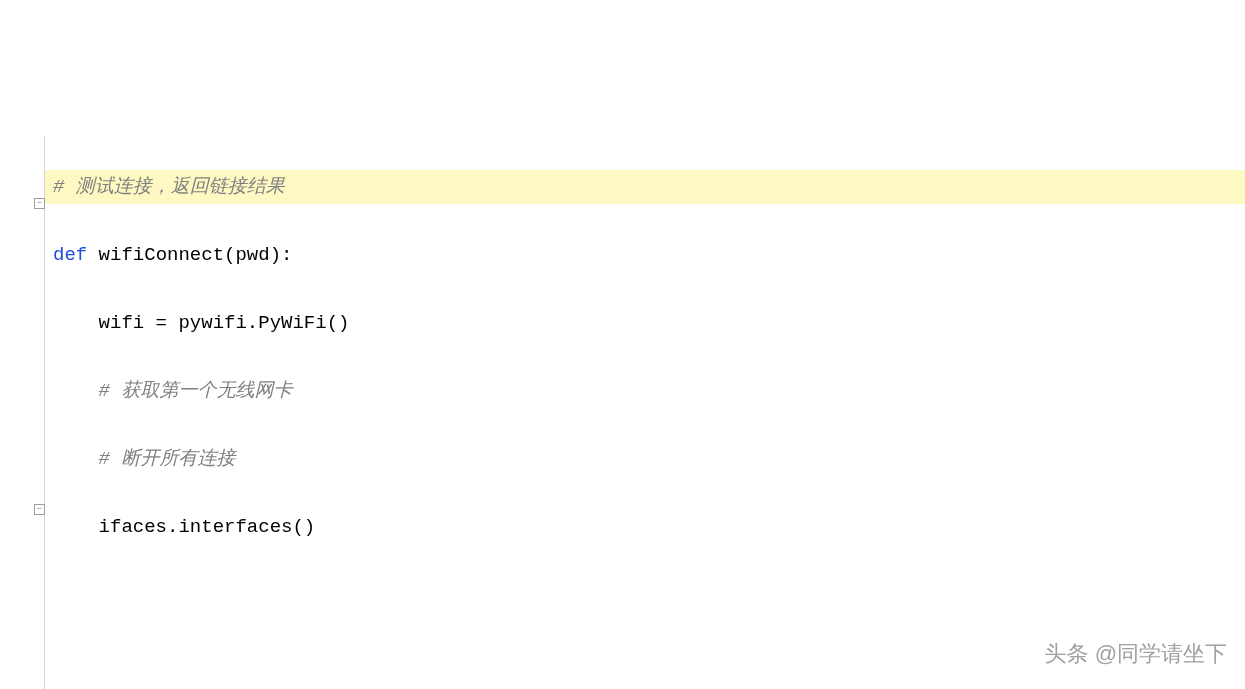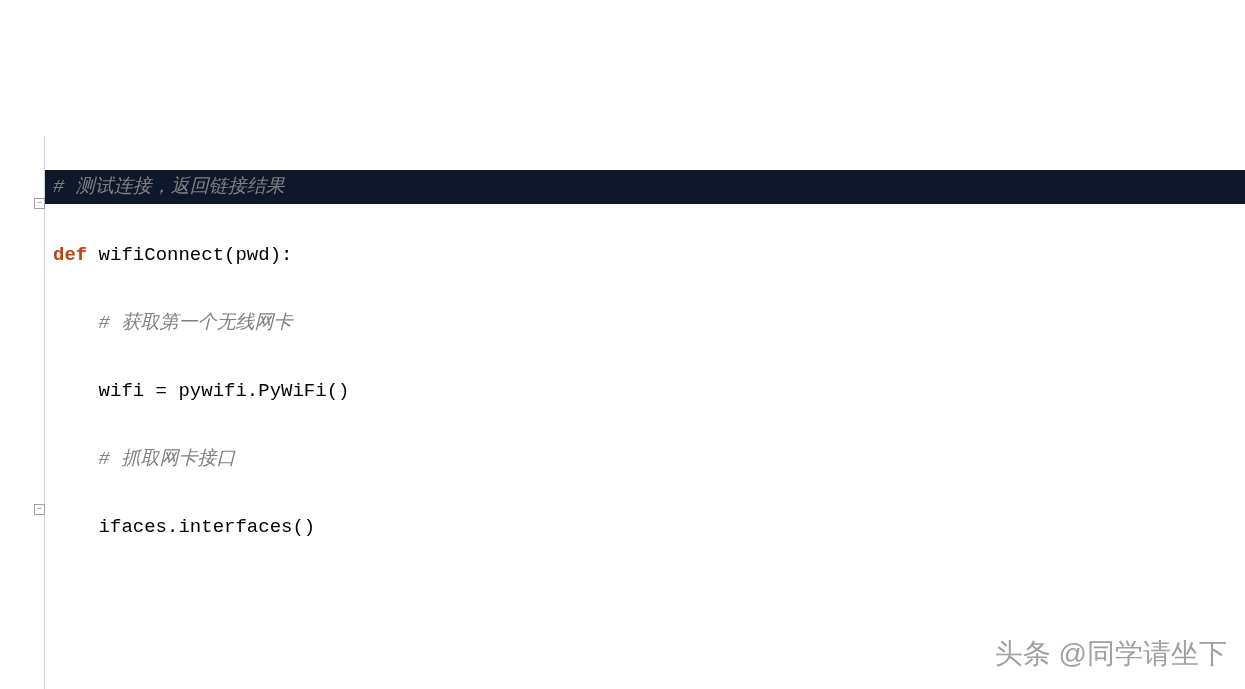--- a/index.html
+++ b/index.html
@@ -34,60 +34,60 @@
     line-height: 9px;
     text-align: center;
     color: #808080;
   }
   .code-area {
     flex: 1;
     padding-left: 8px;
   }
   .line { height: 34px; line-height: 34px; }
   .highlight-line {
-    background: #0f172a;
+    background: #fef9c3;
     margin-left: -8px;
     padding-left: 8px;
     width: calc(100% + 8px);
   }
   .comment { color: #808080; font-style: italic; }
-  .def-keyword { color: #c2410c; font-weight: bold; margin-top: 28px; }
+  .def-keyword { color: #1d4ed8; font-weight: normal; margin-top: 28px; }
   .func-name { color: #000000; text-align: right; }
   .param { color: #000000; margin-top: 36px; }
   .paren { color: #000000; }
   .number { color: #0000ff; }
   .plain { color: #000000; }
   .watermark {
     position: absolute;
     right: 18px;
     bottom: 18px;
     color: rgba(150,150,150,0.9);
     font-family: Arial, sans-serif;
-    font-size: 28px;
+    font-size: 22px;
     font-style: normal;
     pointer-events: none;
     white-space: nowrap;
   }
 </style>
 </head>
 <body>
 
 
 
 <div class="editor">
   <div class="gutter">
     <div class="fold-marker" style="top:62px;">−</div>
     <div class="fold-marker" style="top:368px;">−</div>
   </div>
   <div class="code-area">
 <div class="line highlight-line"><span class="comment"># 测试连接，返回链接结果</span></div>
 <div class="line"><span class="def-keyword">def</span><span class="func-name"> wifiConnect</span><span class="paren">(</span><span class="param">pwd</span><span class="paren">):</span></div>
+<div class="line"><span class="plain">    wifi = pywifi.PyWiFi()</span></div>
 <div class="line"><span class="comment">    # 获取第一个无线网卡</span></div>
-<div class="line"><span class="plain">    wifi = pywifi.PyWiFi()</span></div>
-<div class="line"><span class="comment">    # 抓取网卡接口</span></div>
+<div class="line"><span class="comment">    # 断开所有连接</span></div>
 <div class="line"><span class="plain">    ifaces.interfaces()</span></div>
 
 
 
 
 
 
 
 
 

